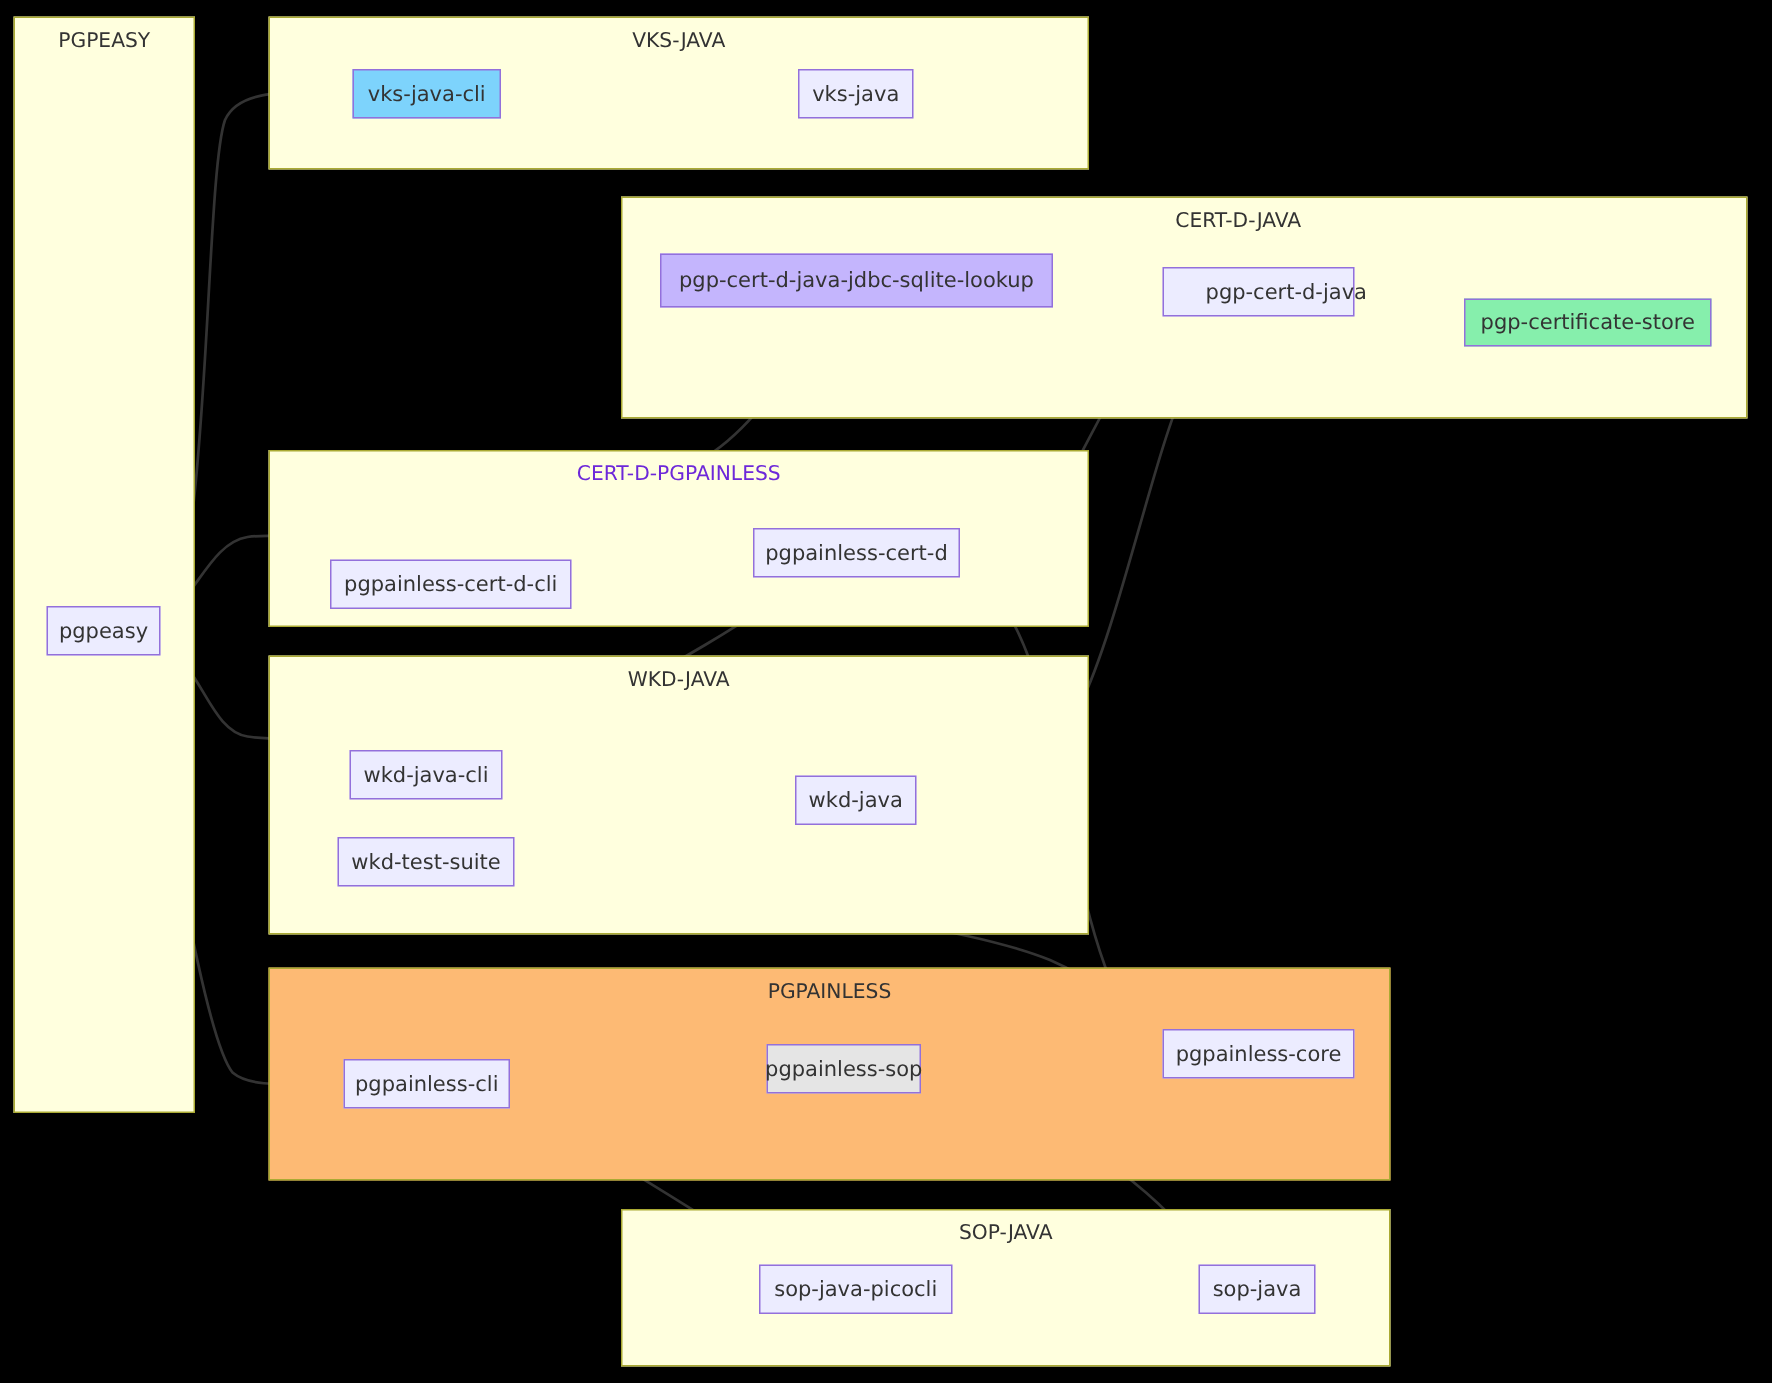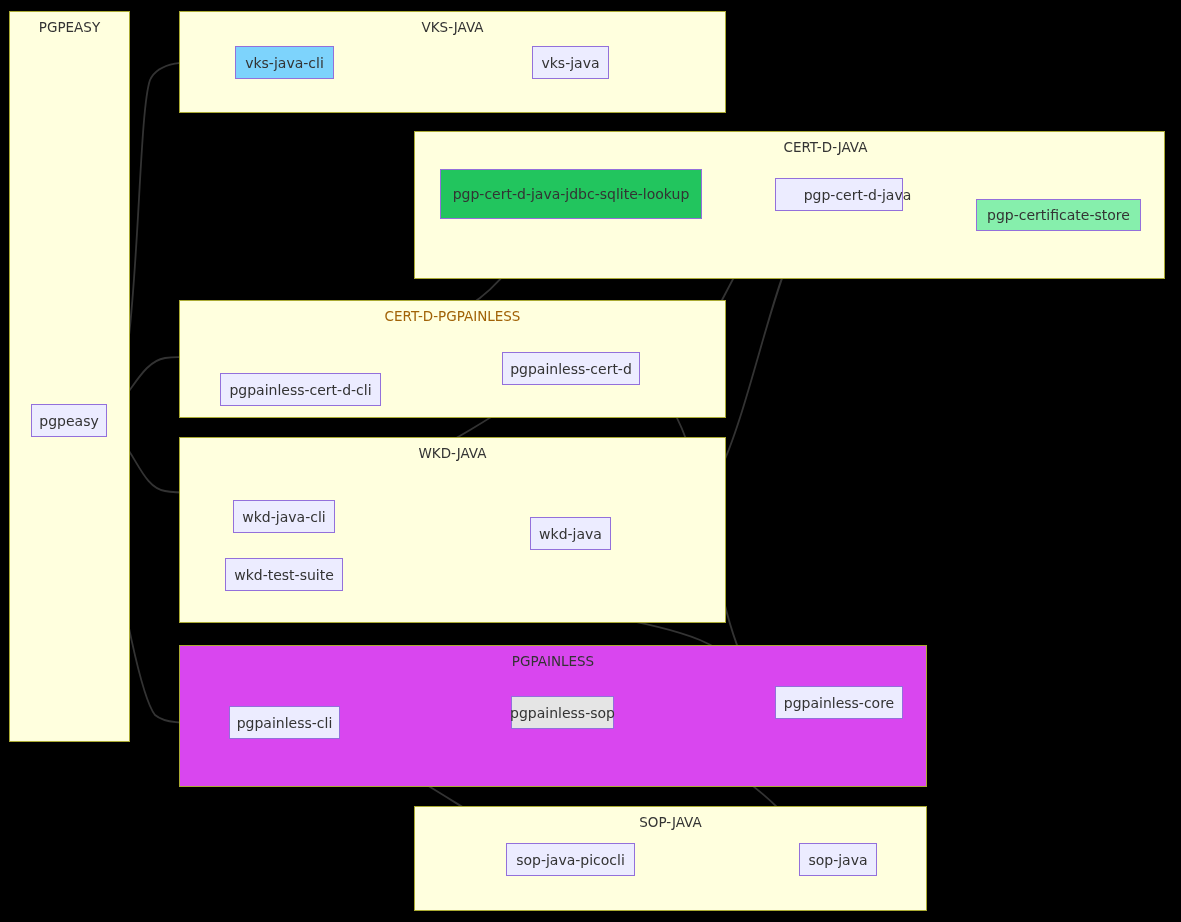--- a/index.html
+++ b/index.html
@@ -96,43 +96,43 @@
       <div class="cluster" style="left: 9px; top: 11px; width: 121px; height: 731px; background: rgb(255, 255, 222); border-color: rgb(170, 170, 51);">
         <div class="cluster-title" style="color: rgb(51, 51, 51);">PGPEASY</div>
       </div>
       <div class="cluster" style="left: 179px; top: 11px; width: 547px; height: 102px; background: rgb(255, 255, 222); border-color: rgb(170, 170, 51);">
         <div class="cluster-title" style="color: rgb(51, 51, 51);">VKS-JAVA</div>
       </div>
       <div class="cluster" style="left: 414px; top: 131px; width: 751px; height: 148px; background: rgb(255, 255, 222); border-color: rgb(170, 170, 51);">
         <div class="cluster-title" style="color: rgb(51, 51, 51); padding-left: 36px;">CERT-D-JAVA</div>
       </div>
       <div class="cluster" style="left: 179px; top: 300px; width: 547px; height: 118px; background: rgb(255, 255, 222); border-color: rgb(170, 170, 51);">
-        <div class="cluster-title" style="color: #a16207;">CERT-D-PGPAINLESS</div>
+        <div class="cluster-title" style="color: #6d28d9;">CERT-D-PGPAINLESS</div>
       </div>
       <div class="cluster" style="left: 179px; top: 437px; width: 547px; height: 186px; background: rgb(255, 255, 222); border-color: rgb(170, 170, 51);">
         <div class="cluster-title" style="color: rgb(51, 51, 51);">WKD-JAVA</div>
       </div>
-      <div class="cluster" style="left: 179px; top: 645px; width: 748px; height: 142px; background: #d946ef; border-color: rgb(170, 170, 51);">
+      <div class="cluster" style="left: 179px; top: 645px; width: 748px; height: 142px; background: #fdba74; border-color: rgb(170, 170, 51);">
         <div class="cluster-title" style="color: rgb(51, 51, 51);">PGPAINLESS</div>
       </div>
       <div class="cluster" style="left: 414px; top: 806px; width: 513px; height: 105px; background: rgb(255, 255, 222); border-color: rgb(170, 170, 51);">
         <div class="cluster-title" style="color: rgb(51, 51, 51);">SOP-JAVA</div>
       </div>
     </div>
   <div id="nodes-group">
       <div class="node" style="left: 31px; top: 404px; width: 76px; height: 33px; background: rgb(236, 236, 255); border-color: rgb(147, 112, 219);">
         <span style="color: rgb(51, 51, 51);">pgpeasy</span>
       </div>
       <div class="node" style="left: 235px; top: 46px; width: 99px; height: 33px; background: #7dd3fc; border-color: rgb(147, 112, 219);">
         <span style="color: rgb(51, 51, 51);">vks-java-cli</span>
       </div>
       <div class="node" style="left: 532px; top: 46px; width: 77px; height: 33px; background: rgb(236, 236, 255); border-color: rgb(147, 112, 219);">
         <span style="color: rgb(51, 51, 51);">vks-java</span>
       </div>
-      <div class="node" style="left: 440px; top: 169px; width: 262px; height: 50px; background: #22c55e; border-color: rgb(147, 112, 219);">
+      <div class="node" style="left: 440px; top: 169px; width: 262px; height: 36px; background: #c4b5fd; border-color: rgb(147, 112, 219);">
         <span style="color: rgb(51, 51, 51);">pgp-cert-d-java-jdbc-sqlite-lookup</span>
       </div>
       <div class="node" style="left: 775px; top: 178px; width: 128px; height: 33px; background: rgb(236, 236, 255); border-color: rgb(147, 112, 219); padding-left: 37px;">
         <span style="color: rgb(51, 51, 51);">pgp-cert-d-java</span>
       </div>
       <div class="node" style="left: 976px; top: 199px; width: 165px; height: 32px; background: #86efac; border-color: rgb(147, 112, 219);">
         <span style="color: rgb(51, 51, 51);">pgp-certificate-store</span>
       </div>
       <div class="node" style="left: 220px; top: 342px; width: 161px; height: 33px; background: rgb(236, 236, 255); border-color: rgb(147, 112, 219); margin-top: 31px;">
         <span style="color: rgb(51, 51, 51);">pgpainless-cert-d-cli</span>

